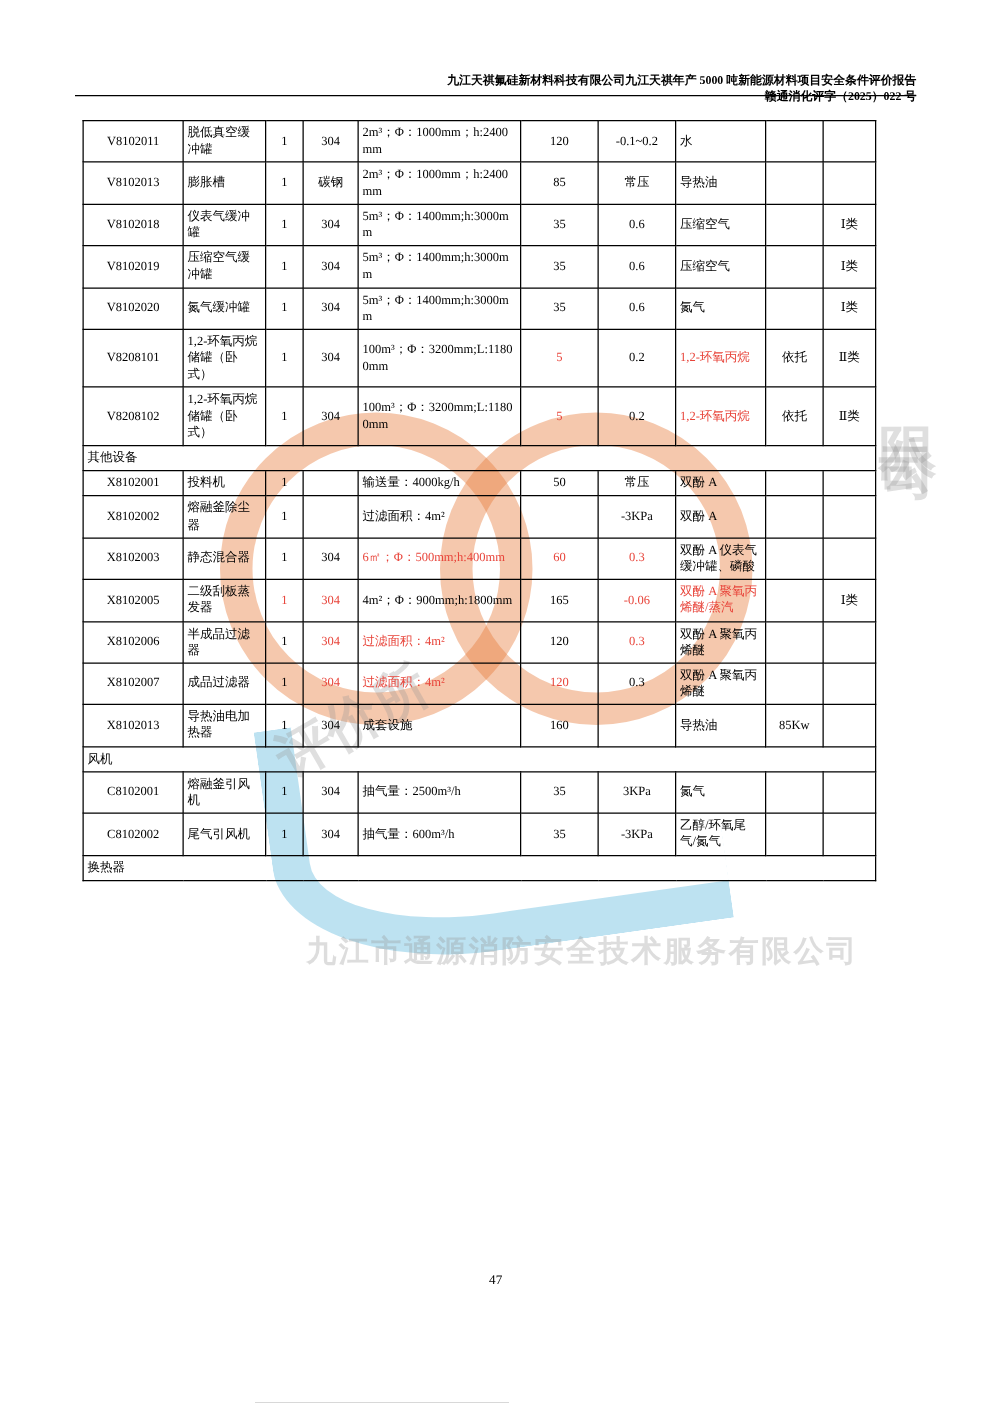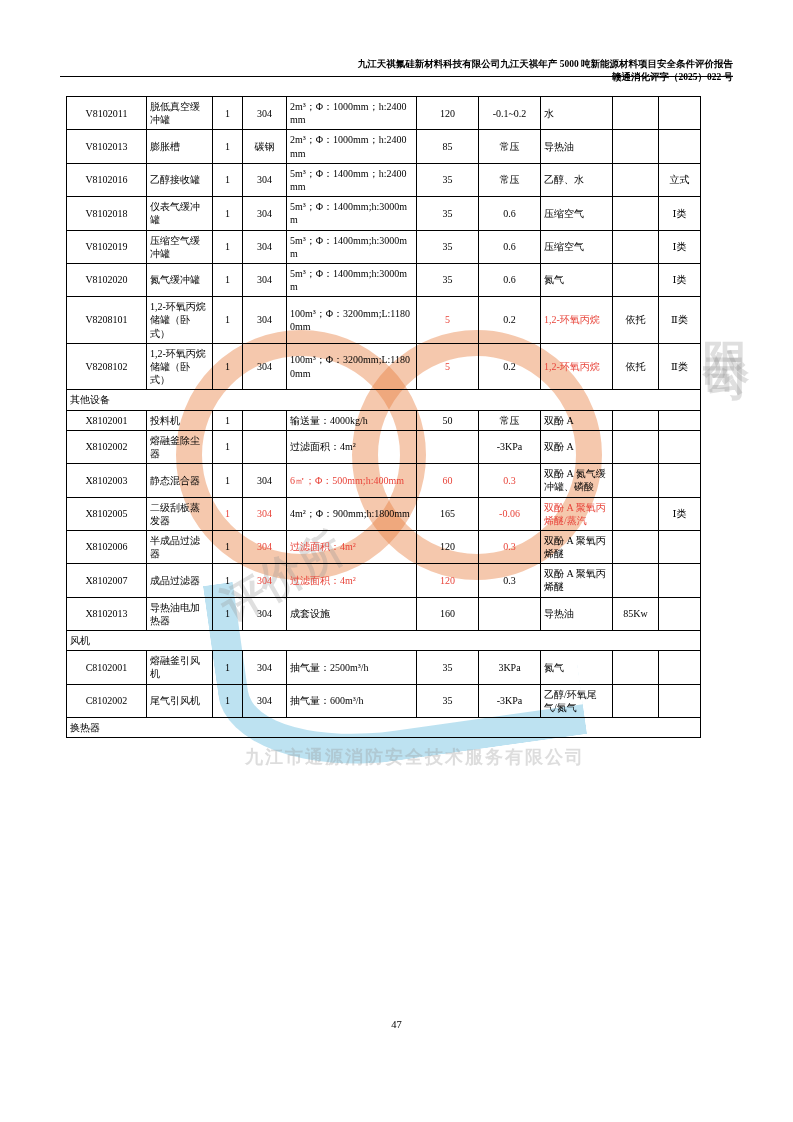--- a/index.html
+++ b/index.html
@@ -97,21 +97,21 @@
     font-weight: bold;
     color: rgba(150,150,150,0.30);
     transform: rotate(-30deg);
     transform-origin: left top;
     white-space: nowrap;
   }
   .wm-text-b {
     position: absolute;
     left: 245px;
     top: 745px;
-    font-size: 18px;
+    font-size: 24px;
     font-weight: bold;
     color: rgba(150,150,150,0.32);
     white-space: nowrap;
     letter-spacing: 2px;
   }
 
   
   .tbl-wrap {
     position: absolute;
     top: 96px;
@@ -218,32 +218,20 @@
             <td class="c">1</td>
             <td class="c">碳钢</td>
             <td class="l">2m³；Φ：1000mm；h:2400mm</td>
             <td class="c">85</td>
             <td class="c">常压</td>
             <td class="l">导热油</td>
             <td class="c"></td>
             <td class="c"></td>
           </tr>
           <tr>
-            <td class="c">V8102016</td>
-            <td class="l">乙醇接收罐</td>
-            <td class="c">1</td>
-            <td class="c">304</td>
-            <td class="l">5m³；Φ：1400mm；h:2400mm</td>
-            <td class="c">35</td>
-            <td class="c">常压</td>
-            <td class="l">乙醇、水</td>
-            <td class="c"></td>
-            <td class="c">立式</td>
-          </tr>
-          <tr>
             <td class="c">V8102018</td>
             <td class="l">仪表气缓冲罐</td>
             <td class="c">1</td>
             <td class="c">304</td>
             <td class="l">5m³；Φ：1400mm;h:3000mm</td>
             <td class="c">35</td>
             <td class="c">0.6</td>
             <td class="l">压缩空气</td>
             <td class="c"></td>
             <td class="c">Ⅰ类</td>
@@ -324,21 +312,21 @@
             <td class="c"></td>
           </tr>
           <tr>
             <td class="c">X8102003</td>
             <td class="l">静态混合器</td>
             <td class="c">1</td>
             <td class="c">304</td>
             <td class="l red">6㎡；Φ：500mm;h:400mm</td>
             <td class="c red">60</td>
             <td class="c red">0.3</td>
-            <td class="l">双酚 A 氮气缓冲罐、磷酸</td>
+            <td class="l">双酚 A 仪表气缓冲罐、磷酸</td>
             <td class="c"></td>
             <td class="c"></td>
           </tr>
           <tr>
             <td class="c">X8102005</td>
             <td class="l">二级刮板蒸发器</td>
             <td class="c red">1</td>
             <td class="c red">304</td>
             <td class="l">4m²；Φ：900mm;h:1800mm</td>
             <td class="c">165</td>

